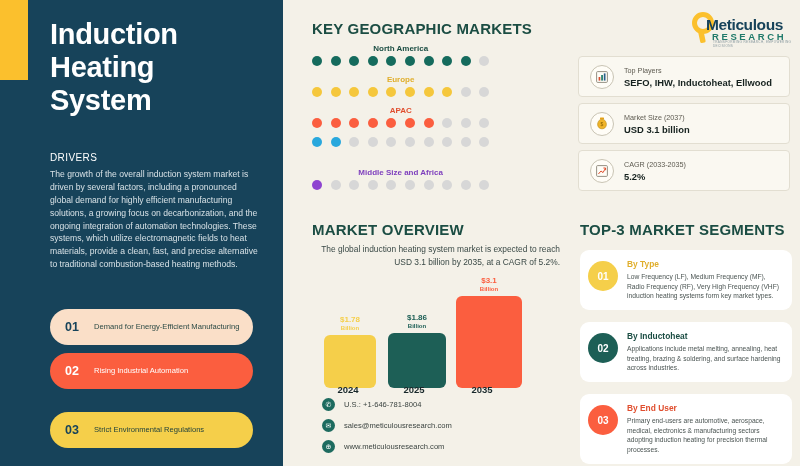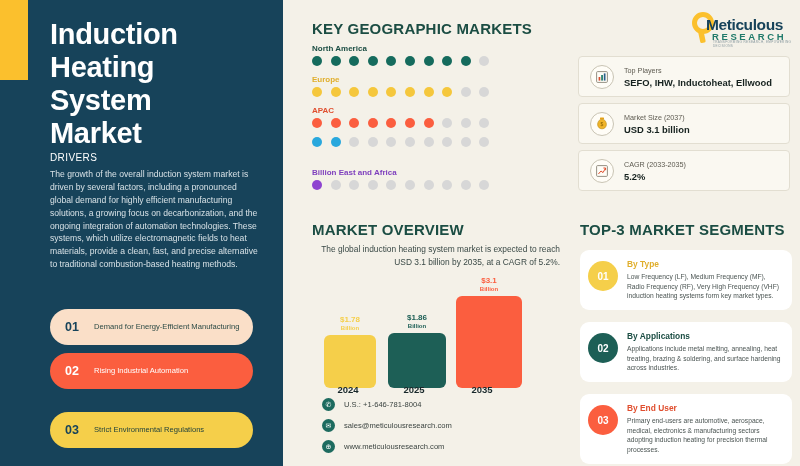--- a/index.html
+++ b/index.html
@@ -70,21 +70,21 @@
   .sec-head{
     position:absolute; color:#1b4d43; font-size:15px; font-weight:bold;
     letter-spacing:0.2px;
   }
   #geo-head{ left:312px; top:20px; }
   #mo-head{ left:312px; top:221px; }
   #seg-head{ left:580px; top:221px; }
 
   
   .geo-row{ position:absolute; left:312px; }
-  .geo-label{ font-size:8px; font-weight:bold; margin-bottom:3px; }
+  .geo-label{ font-size:8px; font-weight:bold; margin-bottom:3px;text-align:center; }
   .dots{ display:flex; gap:8.6px; }
   .dot{ width:10px; height:10px; border-radius:50%; background:#d7d7d7; }
 
   
   .info-card{
     position:absolute; left:578px; width:212px; height:41px;
     background:#faf8f1; border:1px solid #e2ded1; border-radius:4px;
     display:flex; align-items:center;
   }
   .info-ic{
@@ -140,21 +140,20 @@
 </head>
 <body>
 
 <div class="left-panel">
   <div class="accent-bar"></div>
 
   <div class="title">
     <div>Induction</div>
     <div>Heating</div>
     <div>System</div>
-    <div>Market</div>
   </div>
 
   <div class="drivers-head">DRIVERS</div>
   <div class="drivers-body">The growth of the overall induction system market is driven by several factors, including a pronounced global demand for highly efficient manufacturing solutions, a growing focus on decarbonization, and the ongoing integration of automation technologies. These systems, which utilize electromagnetic fields to heat materials, provide a clean, fast, and precise alternative to traditional combustion-based heating methods.</div>
 
   <div class="driver-card dc1">
     <div class="num">01</div>
     <div class="txt">Demand for Energy-Efficient Manufacturing</div>
   </div>
   <div class="driver-card dc2">
@@ -232,21 +231,21 @@
       <div class="dot" style="background: rgb(215, 215, 215);"></div>
       <div class="dot" style="background: rgb(215, 215, 215);"></div>
       <div class="dot" style="background: rgb(215, 215, 215);"></div>
       <div class="dot" style="background: rgb(215, 215, 215);"></div>
       <div class="dot" style="background: rgb(215, 215, 215);"></div>
       <div class="dot" style="background: rgb(215, 215, 215);"></div>
       <div class="dot" style="background: rgb(215, 215, 215);"></div>
     </div>
 </div>
 <div class="geo-row" style="top:168px">
-  <div class="geo-label" style="color:#7e3fbd">Billion East and Africa</div>
+  <div class="geo-label" style="color:#7e3fbd">Middle Size and Africa</div>
   <div class="dots">
       <div class="dot" style="background: rgb(142, 68, 208);"></div>
       <div class="dot" style="background: rgb(215, 215, 215);"></div>
       <div class="dot" style="background: rgb(215, 215, 215);"></div>
       <div class="dot" style="background: rgb(215, 215, 215);"></div>
       <div class="dot" style="background: rgb(215, 215, 215);"></div>
       <div class="dot" style="background: rgb(215, 215, 215);"></div>
       <div class="dot" style="background: rgb(215, 215, 215);"></div>
       <div class="dot" style="background: rgb(215, 215, 215);"></div>
       <div class="dot" style="background: rgb(215, 215, 215);"></div>
@@ -348,21 +347,21 @@
   <div class="seg-num" style="background:#f5cf4a">01</div>
   <div class="seg-body">
     <div class="seg-title" style="color:#e0ae2c">By Type</div>
     <div class="seg-desc">Low Frequency (LF), Medium Frequency (MF), Radio Frequency (RF), Very High Frequency (VHF) induction heating systems form key market types.</div>
   </div>
 </div>
 
 <div class="seg-card" style="top:322px">
   <div class="seg-num" style="background:#1d5f56">02</div>
   <div class="seg-body">
-    <div class="seg-title" style="color:#1b4d43">By Applications</div>
+    <div class="seg-title" style="color:#1b4d43">By Inductoheat</div>
     <div class="seg-desc">Applications include metal melting, annealing, heat treating, brazing &amp; soldering, and surface hardening across industries.</div>
   </div>
 </div>
 
 <div class="seg-card" style="top:394px">
   <div class="seg-num" style="background:#fb5e3f">03</div>
   <div class="seg-body">
     <div class="seg-title" style="color:#e04e2e">By End User</div>
     <div class="seg-desc">Primary end-users are automotive, aerospace, medical, electronics &amp; manufacturing sectors adopting induction heating for precision thermal processes.</div>
   </div>

